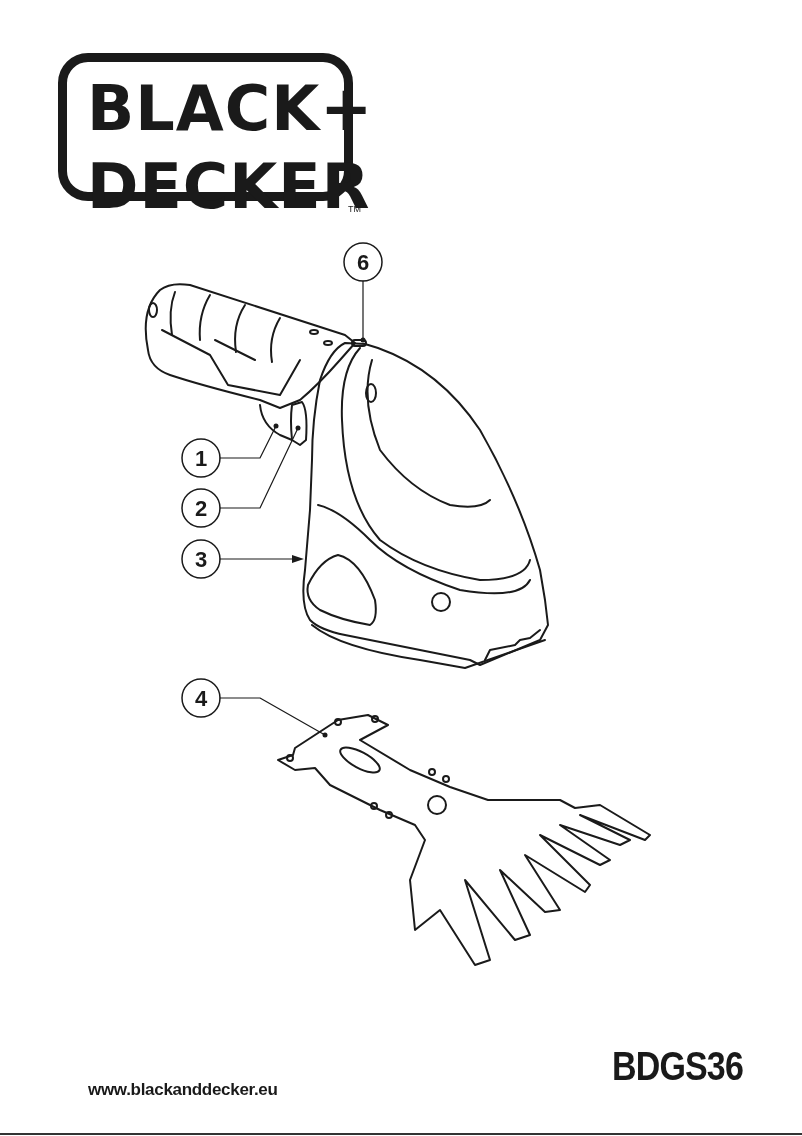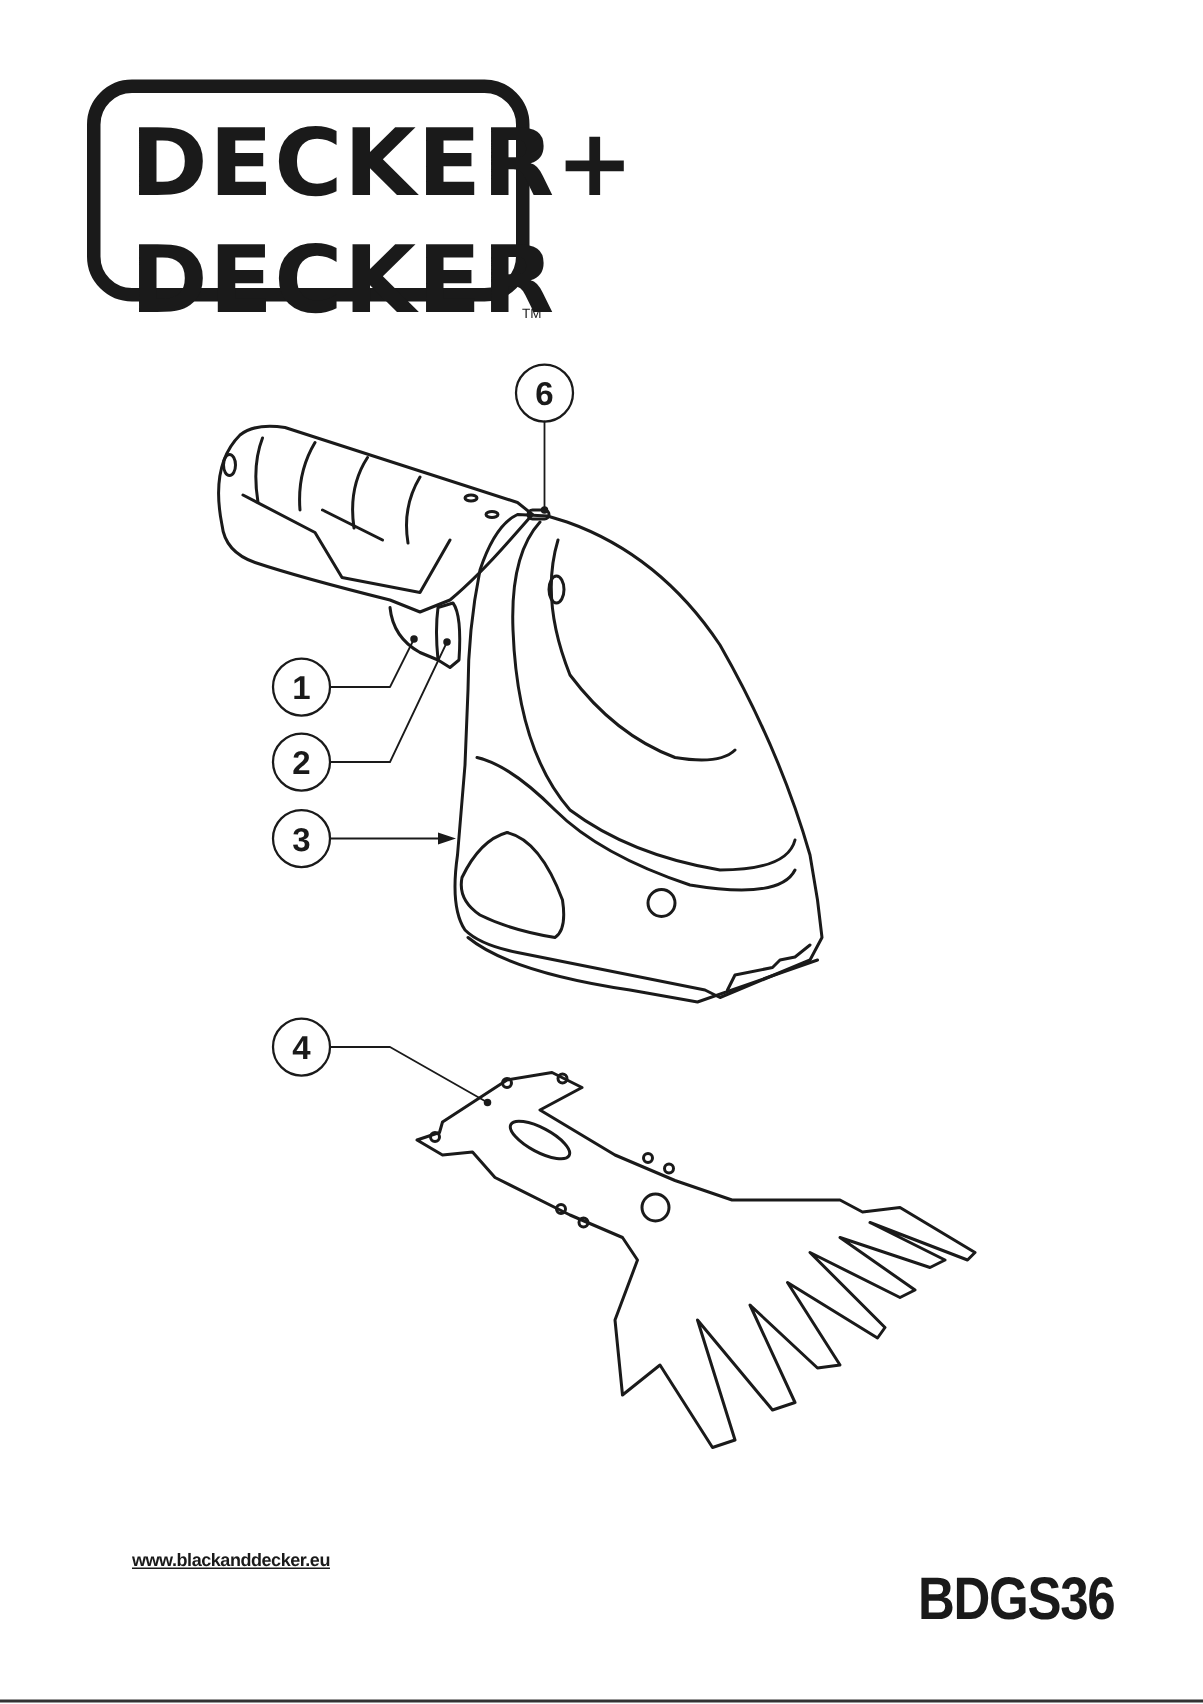--- a/index.html
+++ b/index.html
@@ -3,30 +3,30 @@
 <meta charset="utf-8">
 <style>
   html,body{margin:0;padding:0;background:#fff;}
   body{width:802px;height:1136px;position:relative;overflow:hidden;font-family:"Liberation Sans",sans-serif;color:#1a1a1a;}
   .logo{position:absolute;left:58px;top:53px;width:295px;height:148px;border:9px solid #1a1a1a;border-radius:30px;box-sizing:border-box;}
   .logo-line{position:absolute;left:20px;font-weight:bold;font-size:62px;line-height:62px;letter-spacing:1px;font-family:"DejaVu Sans",sans-serif;}
   .logo-l1{top:16px;}
   .logo-l2{top:70px;margin-top:24px;}
   .tm{position:absolute;left:348px;top:204px;font-size:9px;}
   .illus{position:absolute;left:0;top:0;}
-  .url{position:absolute;left:88px;top:1033px;font-size:12px;font-weight:bold;letter-spacing:-0.3px;text-decoration:underline;}
+  .url{position:absolute;left:88px;top:1080px;font-size:17px;font-weight:bold;letter-spacing:-0.3px;}
   .model{position:absolute;left:612px;top:1044px;font-size:40px;font-weight:bold;letter-spacing:-1px;transform:scaleX(0.85);transform-origin:left top;}
   .rule{position:absolute;left:0;top:1133px;width:802px;height:2px;background:#333;}
   .callout text{font-family:"Liberation Sans",sans-serif;font-weight:bold;font-size:22px;}
 </style>
 </head>
 <body>
 
 <div class="logo">
-  <div class="logo-line logo-l1">DECKER+</div>
+  <div class="logo-line logo-l1">BLACK+</div>
   <div class="logo-line logo-l2">DECKER</div>
 </div>
 <div class="tm">TM</div>
 
 <svg class="illus" width="802" height="1000" viewBox="0 0 802 1000" fill="none" stroke="#1a1a1a" stroke-width="2" stroke-linejoin="round" stroke-linecap="round">
 
   <g>
     <path d="M160 290 Q170 282 190 285 L345 335 L355 343 L340 360 Q318 385 300 400 L280 408 L260 400 Q200 385 170 375 Q150 368 148 350 Q140 310 160 290 Z"></path>
     <path d="M175 292 Q168 310 172 335"></path>
     <path d="M210 295 Q198 315 200 340"></path>

